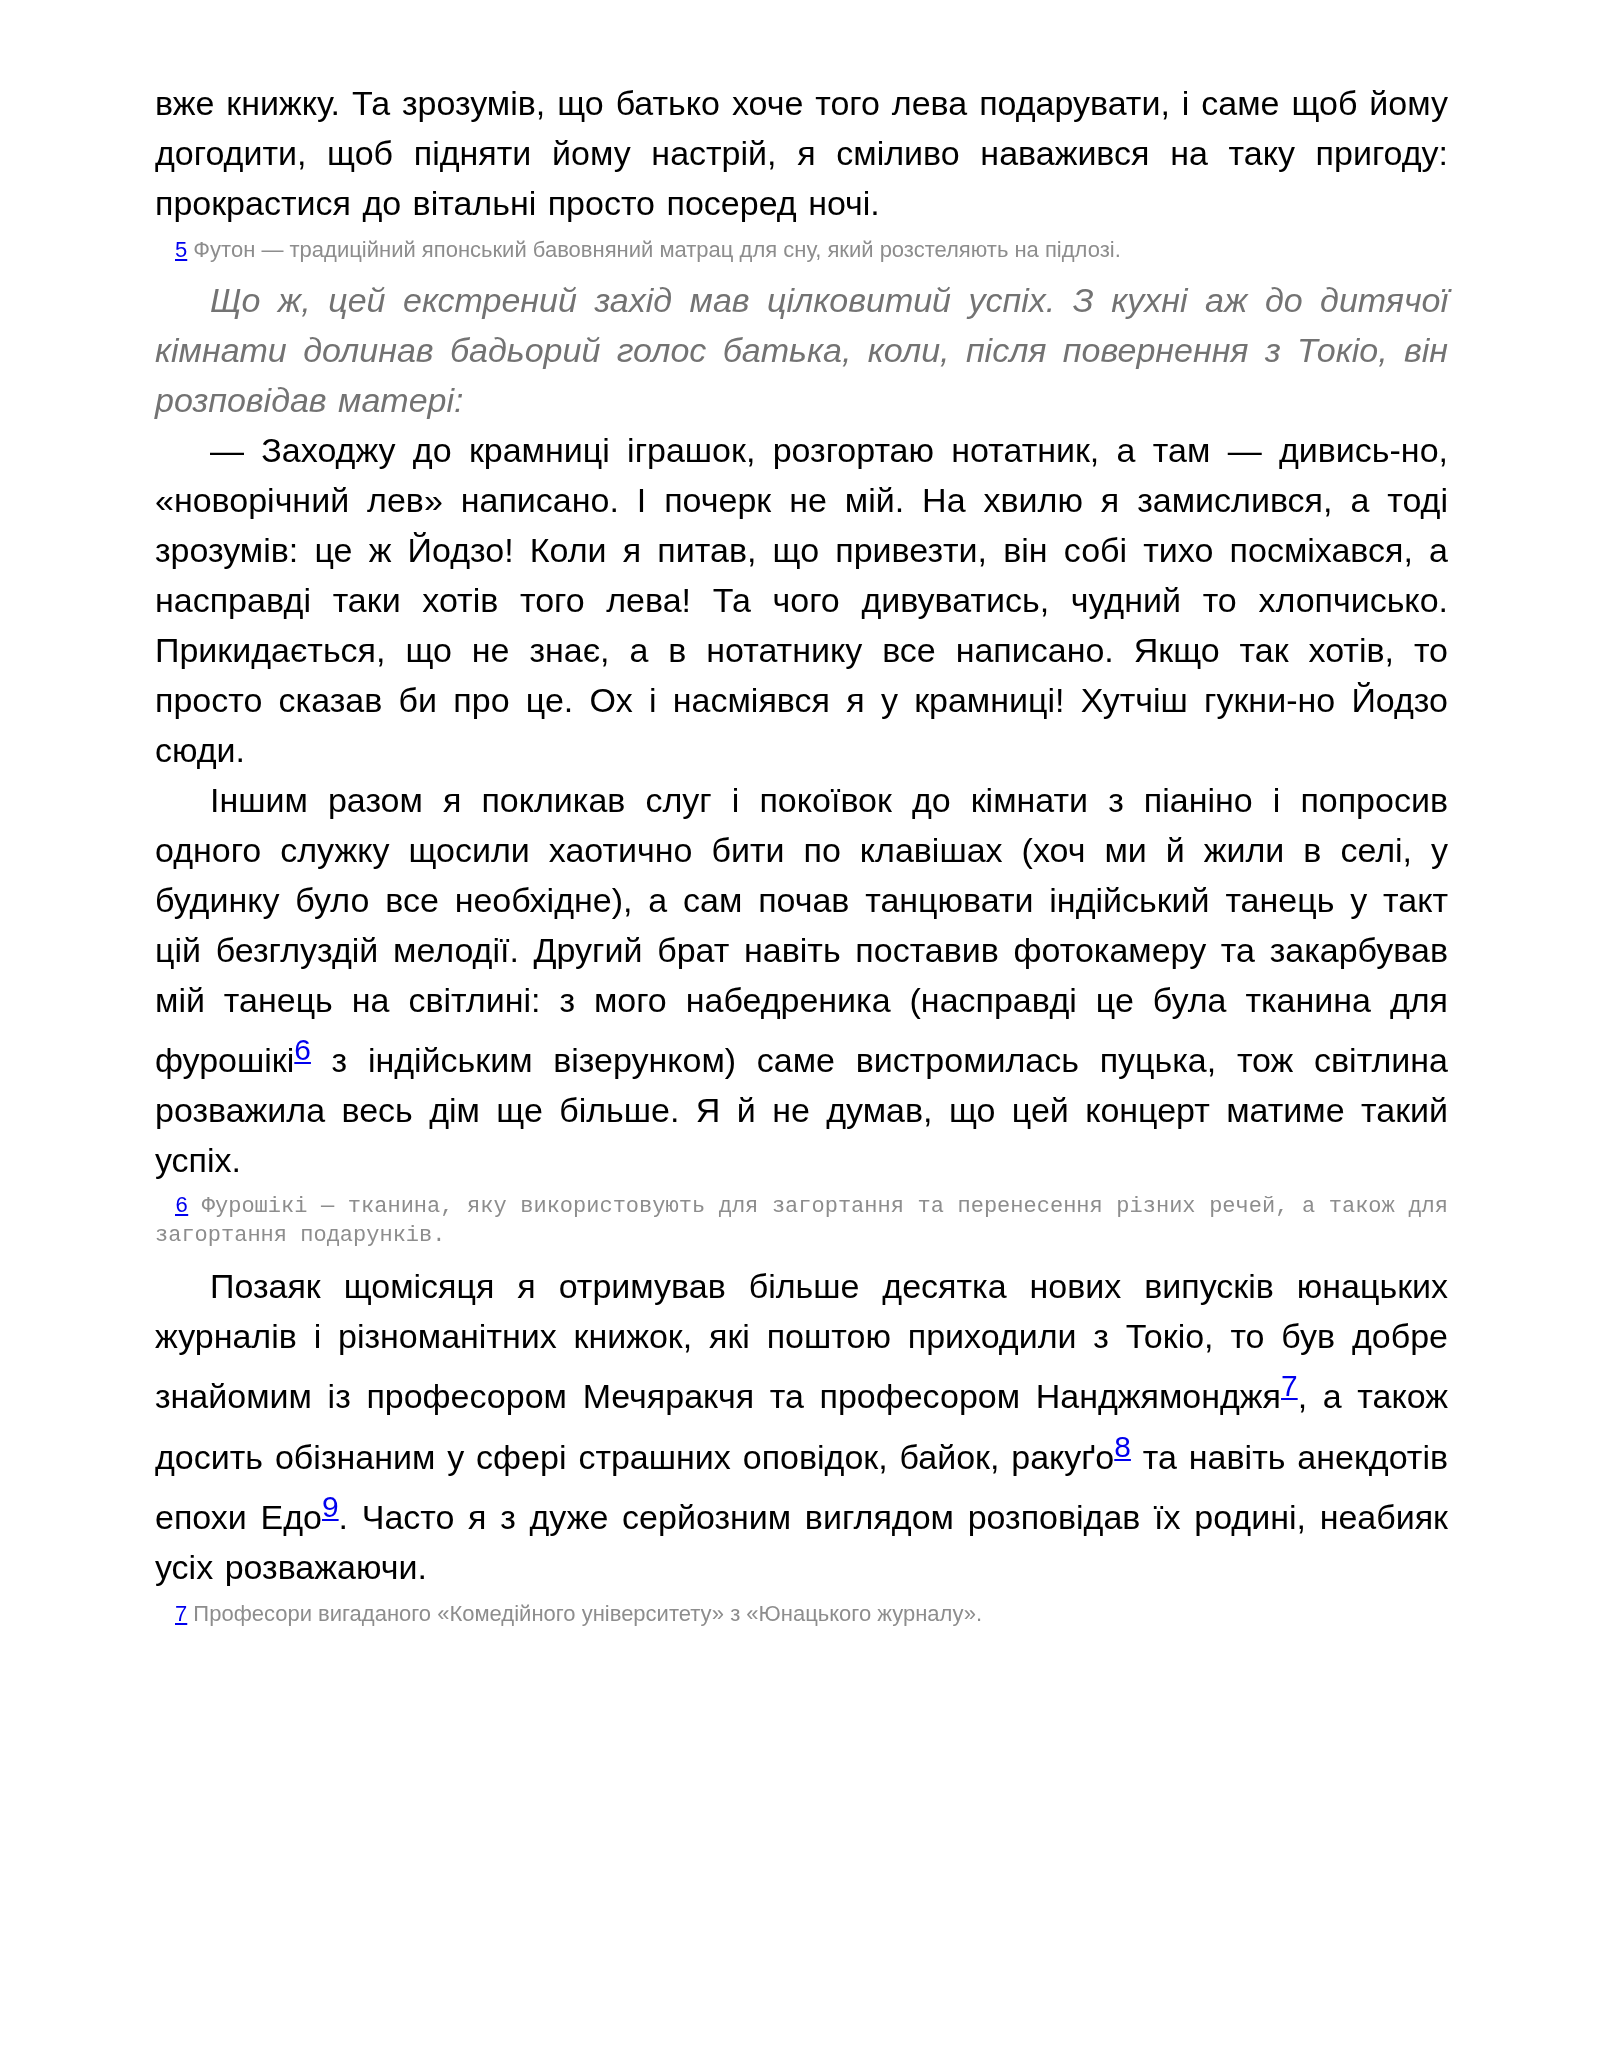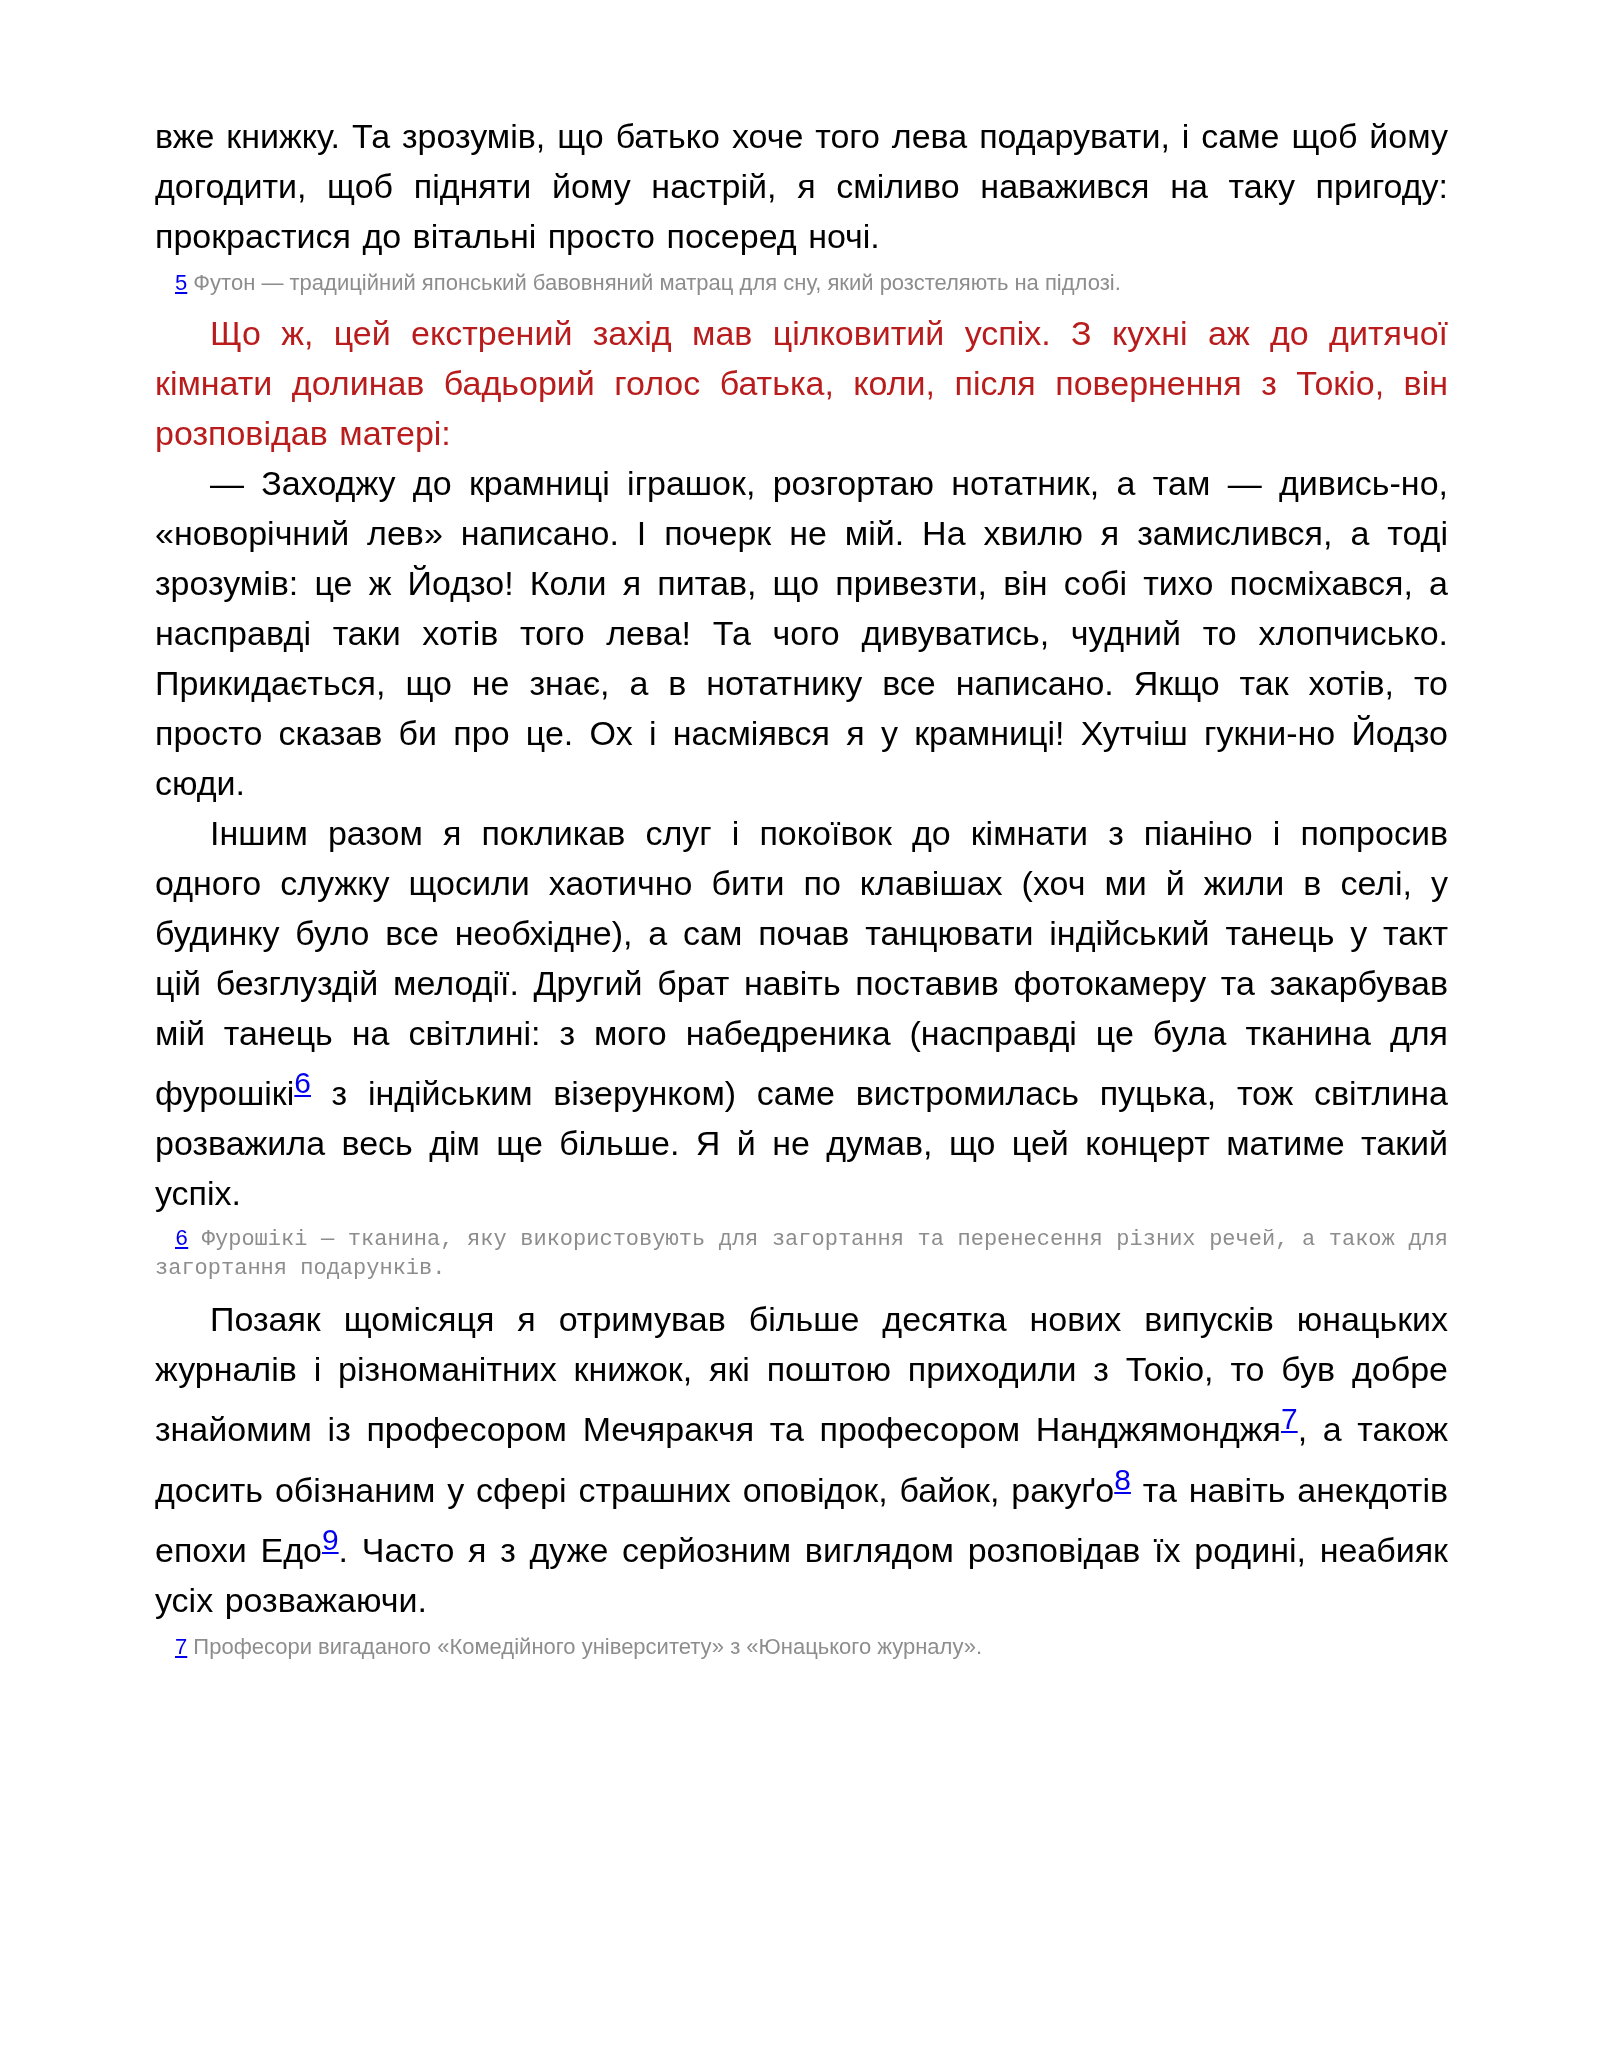--- a/index.html
+++ b/index.html
@@ -10,21 +10,21 @@
   body {
     width: 1600px;
     height: 2071px;
     overflow: hidden;
     font-family: "Liberation Sans", sans-serif;
   }
   .page {
     box-sizing: border-box;
     width: 1600px;
     height: 2071px;
-    padding: 111px 152px 0 155px;
+    padding: 78px 152px 0 155px;
     background: #ffffff;
   }
   p.body-par {
     margin: 0;
     font-size: 34px;
     line-height: 50px;
     color: #000000;
     text-align: justify;
     text-align-last: left;
     word-spacing: 0.06em;
@@ -51,19 +51,19 @@
     text-decoration: underline;
     cursor: pointer;
   }
 </style>
 </head>
 <body>
 
 <main class="page">
     <p class="body-par" style="color: rgb(0, 0, 0);">вже книжку. Та зрозумів, що батько хоче того лева подарувати, і саме щоб йому догодити, щоб підняти йому настрій, я сміливо наважився на таку пригоду: прокрастися до вітальні просто посеред ночі.</p>
     <div class="footnote" style="color: rgb(141, 141, 141);"><a class="fn-marker" style="color: rgb(0, 0, 238);">5</a> Футон — традиційний японський бавовняний матрац для сну, який розстеляють на підлозі.</div>
-    <p class="body-par indent" style="color: #b91c1c;">Що ж, цей екстрений захід мав цілковитий успіх. З кухні аж до дитячої кімнати долинав бадьорий голос батька, коли, після повернення з Токіо, він розповідав матері:</p>
+    <p class="body-par indent" style="color: #737373; font-style: italic;">Що ж, цей екстрений захід мав цілковитий успіх. З кухні аж до дитячої кімнати долинав бадьорий голос батька, коли, після повернення з Токіо, він розповідав матері:</p>
     <p class="body-par indent" style="color: rgb(0, 0, 0);">— Заходжу до крамниці іграшок, розгортаю нотатник, а там — дивись-но, «новорічний лев» написано. І почерк не мій. На хвилю я замислився, а тоді зрозумів: це ж Йодзо! Коли я питав, що привезти, він собі тихо посміхався, а насправді таки хотів того лева! Та чого дивуватись, чудний то хлопчисько. Прикидається, що не знає, а в нотатнику все написано. Якщо так хотів, то просто сказав би про це. Ох і насміявся я у крамниці! Хутчіш гукни-но Йодзо сюди.</p>
     <p class="body-par indent" style="color: rgb(0, 0, 0);">Іншим разом я покликав слуг і покоївок до кімнати з піаніно і попросив одного служку щосили хаотично бити по клавішах (хоч ми й жили в селі, у будинку було все необхідне), а сам почав танцювати індійський танець у такт цій безглуздій мелодії. Другий брат навіть поставив фотокамеру та закарбував мій танець на світлині: з мого набедреника (насправді це була тканина для фурошікі<sup class="fnref" style="color: rgb(0, 0, 238);">6</sup> з індійським візерунком) саме вистромилась пуцька, тож світлина розважила весь дім ще більше. Я й не думав, що цей концерт матиме такий успіх.</p>
     <div class="footnote" style="color: rgb(141, 141, 141); font-family: Liberation Mono, monospace;"><a class="fn-marker" style="color: rgb(0, 0, 238);">6</a> Фурошікі — тканина, яку використовують для загортання та перенесення різних речей, а також для загортання подарунків.</div>
     <p class="body-par indent" style="color: rgb(0, 0, 0);">Позаяк щомісяця я отримував більше десятка нових випусків юнацьких журналів і різноманітних книжок, які поштою приходили з Токіо, то був добре знайомим із професором Мечяракчя та професором Нанджямонджя<sup class="fnref" style="color: rgb(0, 0, 238);">7</sup>, а також досить обізнаним у сфері страшних оповідок, байок, ракуґо<sup class="fnref" style="color: rgb(0, 0, 238);">8</sup> та навіть анекдотів епохи Едо<sup class="fnref" style="color: rgb(0, 0, 238);">9</sup>. Часто я з дуже серйозним виглядом розповідав їх родині, неабияк усіх розважаючи.</p>
     <div class="footnote" style="color: rgb(141, 141, 141);"><a class="fn-marker" style="color: rgb(0, 0, 238);">7</a> Професори вигаданого «Комедійного університету» з «Юнацького журналу».</div>
   </main>
 
 </body></html>

